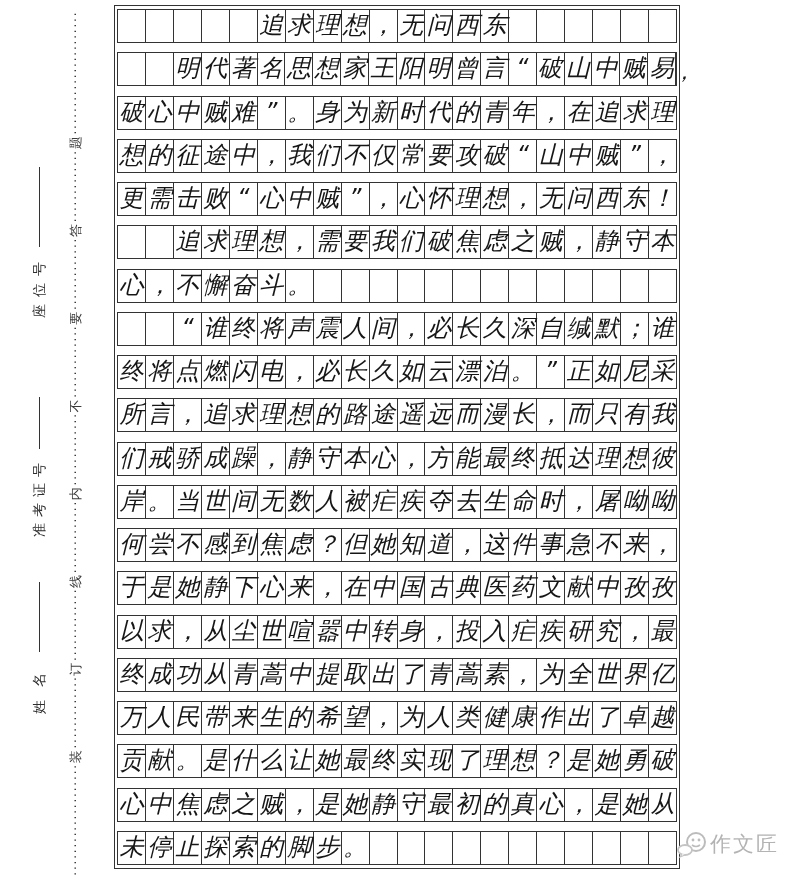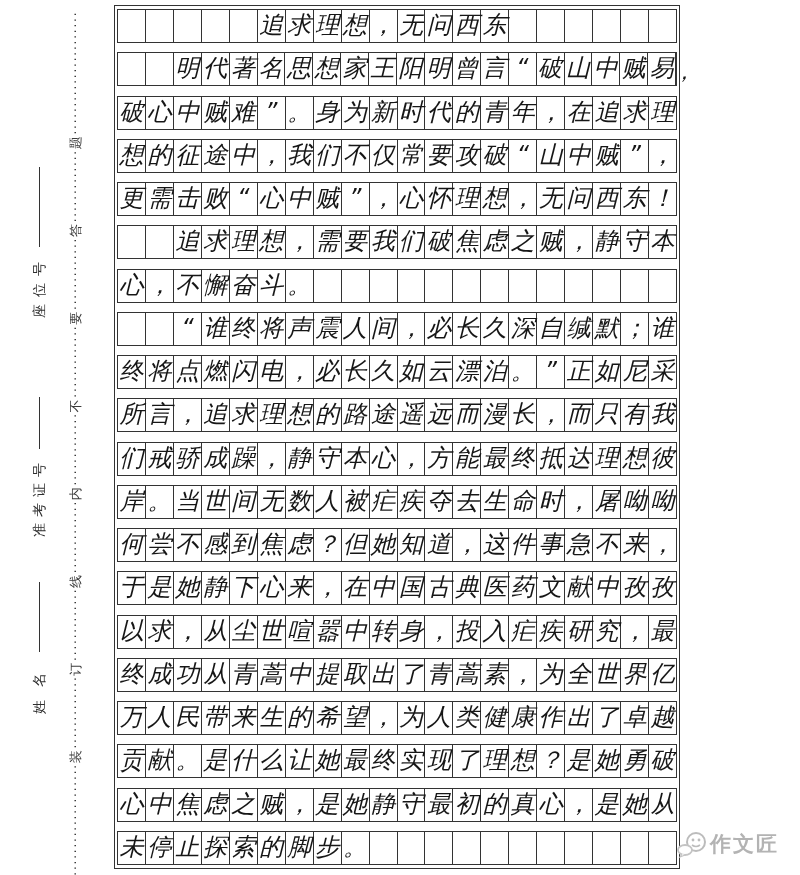--- a/index.html
+++ b/index.html
@@ -52,21 +52,21 @@
   .overflow{
     position:absolute;right:-19px;bottom:-2px;
     font-size:22px;font-style:italic;color:#161616;
   }
   
   .watermark{
     position:absolute;left:676px;top:827px;width:120px;height:34px;
     display:flex;align-items:center;
   }
   .wm-text{
-    font-size:21px;letter-spacing:2px;color:#b3b3b3;font-weight:bold;
+    font-size:21px;letter-spacing:2px;color:#b3b3b3;font-weight:normal;
   }
 </style>
 </head>
 <body>
 
 <div>
   <div class="rot mlabel" style="left:30px;top:318px;">
     <span class="ls-seat">座位号</span><span class="blank blank-seat"></span>
   </div>
   <div class="rot mlabel" style="left:30px;top:537px;">

